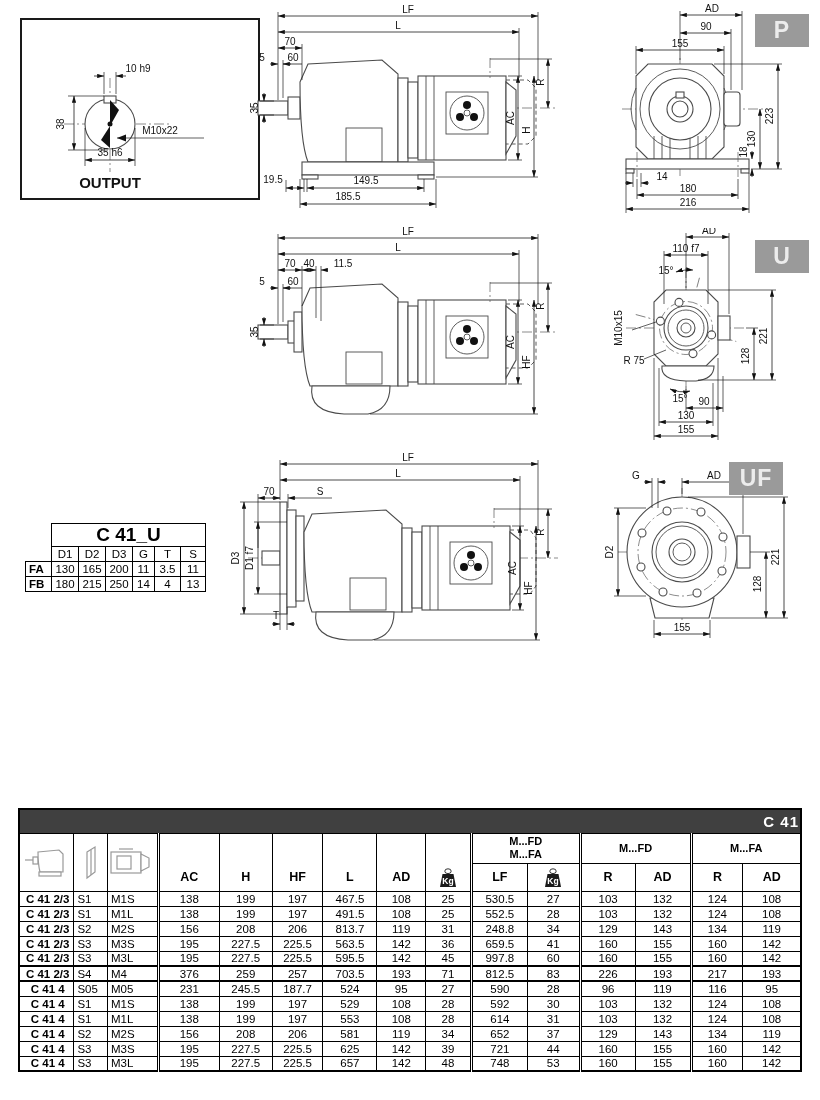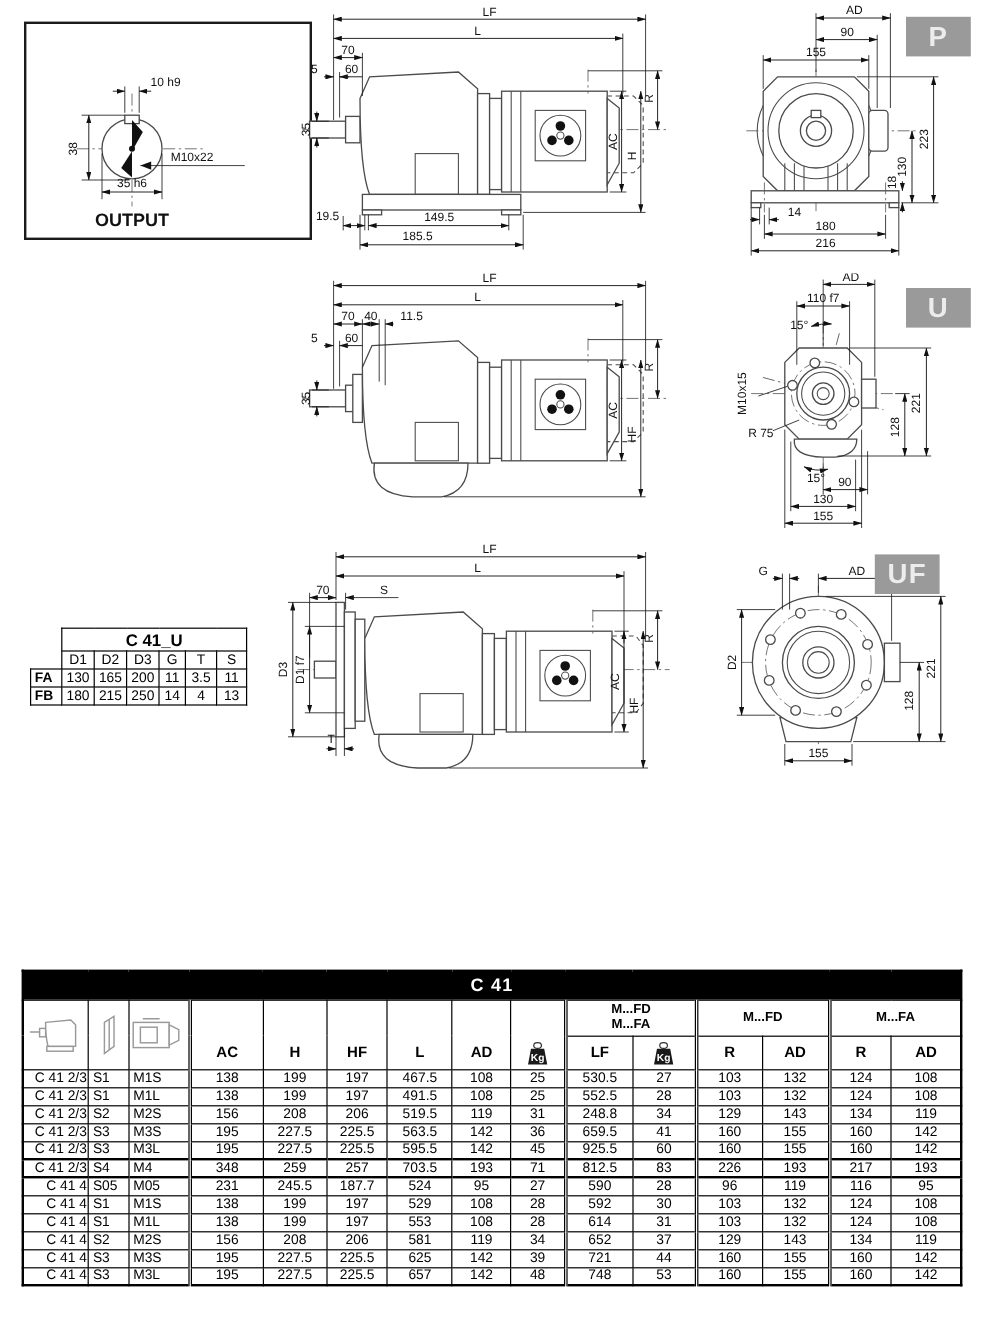--- a/index.html
+++ b/index.html
@@ -20,38 +20,38 @@
 text.bt{font-family:"Liberation Sans",sans-serif;font-size:15px;font-weight:bold;fill:#111;text-anchor:middle}
 
 .outbox{left:20px;top:18px;width:240px;height:182px;border:2px solid #1a1a1a}
 
 .badge{width:54px;height:33px;background:#9a9a9a;color:#ececec;font-weight:bold;
        font-size:23px;text-align:center;line-height:33px;letter-spacing:1px}
 
 .ut{left:25px;top:523px;border-collapse:collapse;font-size:11.5px}
 .ut th,.ut td{border:1.5px solid #000;text-align:center;padding:0 2px;height:15px}
 .ut .void{border:none;background:#fff}
-.ut .ttl{font-size:14px;font-weight:bold;height:19px}
+.ut .ttl{font-size:19px;font-weight:bold;height:19px}
 .ut th{font-weight:normal}
 .ut .rl{font-weight:bold;text-align:left;padding-left:3px}
 
 .mt{left:18px;top:808px;width:784px;border-collapse:collapse;table-layout:fixed;
     border:2px solid #000;font-family:"Liberation Sans",sans-serif}
 .mt th,.mt td{border:1px solid #000;overflow:hidden}
-.titlebar{background:#000000;color:#fff;font-size:15px;font-weight:bold;
-          text-align:center;height:24px;letter-spacing:1px}
+.titlebar{background:#404040;color:#fff;font-size:15px;font-weight:bold;
+          text-align:right;height:24px;letter-spacing:1px}
 .icth{height:30px;text-align:center;vertical-align:middle}
 .colth{vertical-align:bottom;padding-bottom:7px;text-align:center;
        font-weight:bold;font-size:12.5px}
 .kgth{vertical-align:bottom;text-align:center;padding-bottom:3px}
 .grpth{font-weight:bold;font-size:11px;text-align:center;vertical-align:middle;height:30px;line-height:13px}
 .hr2 th{font-weight:bold;font-size:12.5px;text-align:center;height:28px}
 .dsepL{border-left:3px double #000 !important}
 .mrow td{text-align:center;font-size:11.5px;height:15px;padding:0 1px}
-.mrow .c0{text-align:right;font-weight:normal;padding-left:3px}
+.mrow .c0{text-align:center;font-weight:bold;padding-left:3px}
 .mrow .c1,.mrow .c2{text-align:left;font-weight:normal;padding-left:3px}
 .thicktop td{border-top:2px solid #000}
 .ic{fill:#fff;stroke:#999;stroke-width:1.2}
 </style>
 </head>
 <body>
 
 <svg width="0" height="0" style="position:absolute">
   <defs>
     <marker id="ah" viewBox="0 0 10 6" refX="9.5" refY="3" markerWidth="9" markerHeight="5.4" orient="auto-start-reverse">
@@ -605,21 +605,21 @@
     <td class="v dsepL">124</td>
     <td class="v">108</td>
   </tr>
       <tr class="mrow">
     <td class="c0">C 41 2/3</td>
     <td class="c1">S2</td>
     <td class="c2">M2S</td>
     <td class="v dsepL">156</td>
     <td class="v">208</td>
     <td class="v">206</td>
-    <td class="v">519.5</td>
+    <td class="v">813.7</td>
     <td class="v">119</td>
     <td class="v">31</td>
     <td class="v dsepL">248.8</td>
     <td class="v">34</td>
     <td class="v dsepL">129</td>
     <td class="v">143</td>
     <td class="v dsepL">134</td>
     <td class="v">119</td>
   </tr>
       <tr class="mrow">
@@ -642,32 +642,32 @@
       <tr class="mrow">
     <td class="c0">C 41 2/3</td>
     <td class="c1">S3</td>
     <td class="c2">M3L</td>
     <td class="v dsepL">195</td>
     <td class="v">227.5</td>
     <td class="v">225.5</td>
     <td class="v">595.5</td>
     <td class="v">142</td>
     <td class="v">45</td>
-    <td class="v dsepL">925.5</td>
+    <td class="v dsepL">997.8</td>
     <td class="v">60</td>
     <td class="v dsepL">160</td>
     <td class="v">155</td>
     <td class="v dsepL">160</td>
     <td class="v">142</td>
   </tr>
       <tr class="mrow thicktop">
     <td class="c0">C 41 2/3</td>
     <td class="c1">S4</td>
     <td class="c2">M4</td>
-    <td class="v dsepL">348</td>
+    <td class="v dsepL">376</td>
     <td class="v">259</td>
     <td class="v">257</td>
     <td class="v">703.5</td>
     <td class="v">193</td>
     <td class="v">71</td>
     <td class="v dsepL">812.5</td>
     <td class="v">83</td>
     <td class="v dsepL">226</td>
     <td class="v">193</td>
     <td class="v dsepL">217</td>

